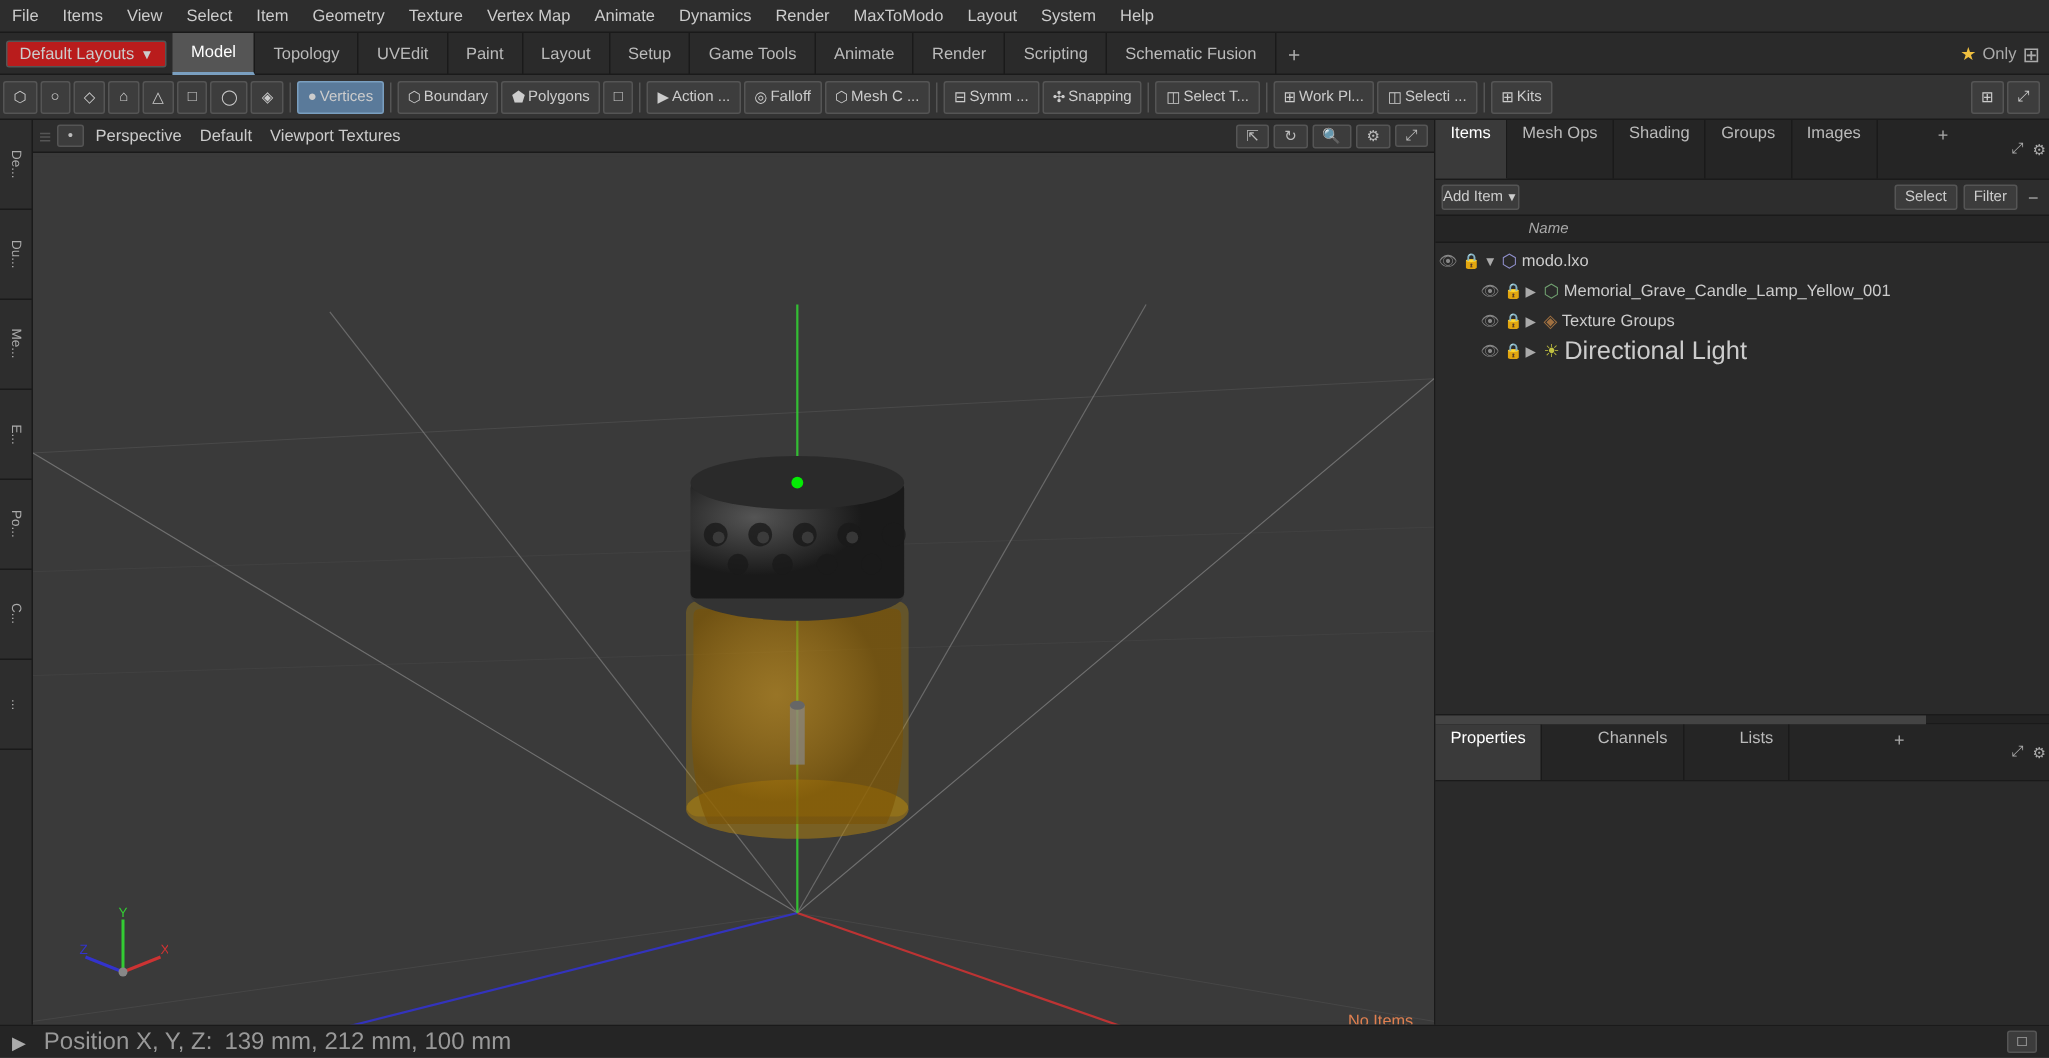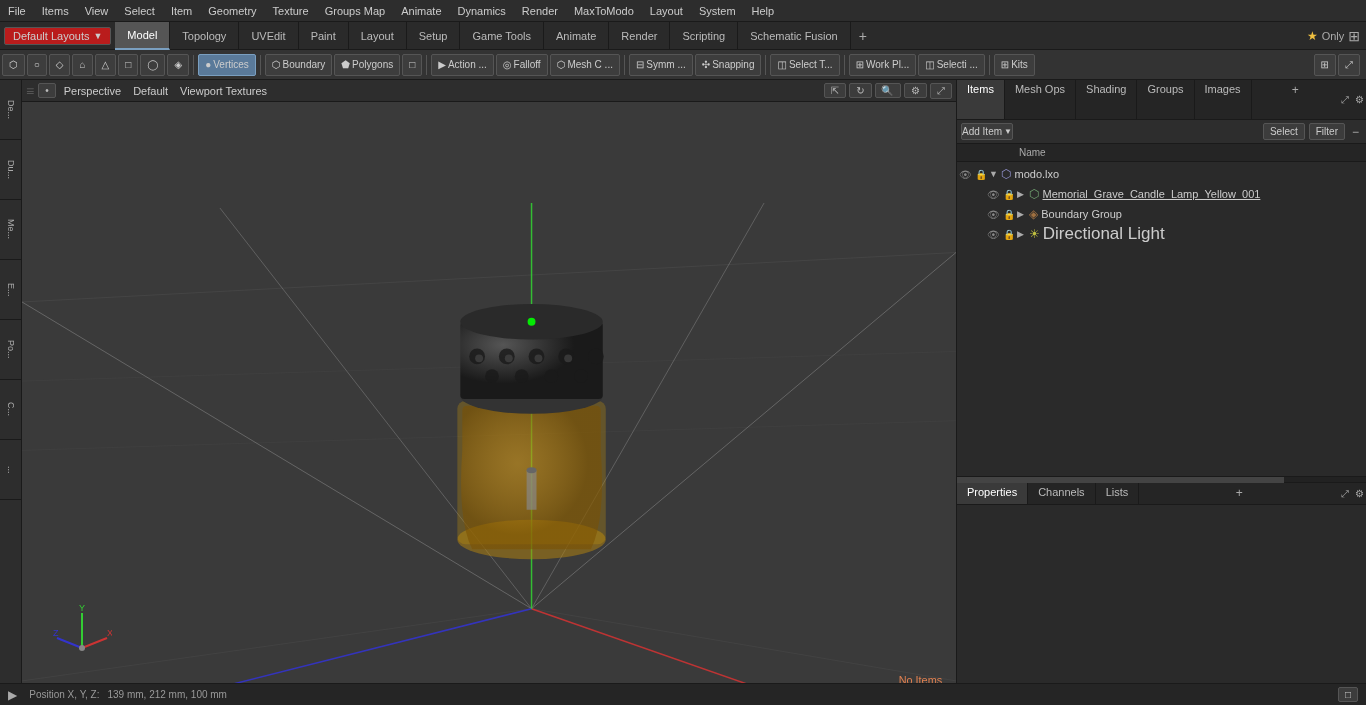--- a/index.html
+++ b/index.html
@@ -55,31 +55,31 @@
     #items-toolbar { display: flex; align-items: center; background: #2d2d2d; padding: 3px 4px; border-bottom: 1px solid #1a1a1a; gap: 4px; }
     .items-add-btn { display: flex; align-items: center; gap: 2px; background: #3c3c3c; border: 1px solid #555; border-radius: 2px; padding: 2px 0; color: #ccc; font-size: 10px; cursor: pointer; }
     .items-add-btn .arrow { font-size: 8px; }
     .filter-btn { background: #3c3c3c; border: 1px solid #555; border-radius: 2px; padding: 2px 6px; color: #ccc; font-size: 10px; cursor: pointer; }
     .col-header { color: #aaa; font-size: 10px; padding: 2px 8px; flex: 1; text-align: left; }
     #items-list { flex: 1; background: #2a2a2a; padding: 2px 0; overflow-y: auto; }
     .item-row { display: flex; align-items: center; padding: 1px 2px; height: 20px; cursor: pointer; }
 
     
     #properties-panel { height: 200px; display: flex; flex-direction: column; }
-    #props-tabs { display: flex; background: #252525; border-bottom: 1px solid #1a1a1a; height: 22px; }
+    #props-tabs { display: flex; background: #252525; border-bottom: 1px solid #1a1a1a; height: 38px; gap: 27px; }
     .props-tab { padding: 3px 10px; color: #bbb; font-size: 11px; cursor: pointer; border-right: 1px solid #1a1a1a; }
     .props-tab.active { background: #3a3a3a; color: #fff; }
     .props-tab-plus { padding: 3px 6px; color: #aaa; cursor: pointer; font-size: 12px; margin-left: auto; }
     #props-content { flex: 1; background: #2a2a2a; }
 
     
     #bottom-bar { display: flex; align-items: center; background: #252525; height: 22px; border-top: 1px solid #1a1a1a; padding: 0 8px; gap: 8px; }
     #command-input { flex: 1; background: #1a1a1a; border: 1px solid #444; color: #ccc; padding: 1px 6px; font-size: 11px; height: 16px; }
     .cmd-arrow { color: #aaa; font-size: 12px; margin-right: 4px; }
-    .pos-label { color: #999; font-size: 10px; }
+    .pos-label { color: #999; font-size: 16px; }
     .execute-btn { background: #3c3c3c; border: 1px solid #555; border-radius: 2px; padding: 1px 6px; color: #ccc; font-size: 10px; cursor: pointer; }
 
     
     ::-webkit-scrollbar { width: 6px; height: 6px; }
     ::-webkit-scrollbar-track { background: #1a1a1a; }
     ::-webkit-scrollbar-thumb { background: #555; border-radius: 3px; }
 
     
     .star-btn { color: #f0c040; font-size: 12px; cursor: pointer; }
     .expand-btn { color: #aaa; font-size: 10px; cursor: pointer; padding: 0 2px; }
@@ -90,21 +90,21 @@
 <body>
 
 <div id="menu-bar">
   <div class="menu-item">File</div>
   <div class="menu-item">Items</div>
   <div class="menu-item">View</div>
   <div class="menu-item">Select</div>
   <div class="menu-item">Item</div>
   <div class="menu-item">Geometry</div>
   <div class="menu-item">Texture</div>
-  <div class="menu-item">Groups Map</div>
+  <div class="menu-item">Vertex Map</div>
   <div class="menu-item">Animate</div>
   <div class="menu-item">Dynamics</div>
   <div class="menu-item">Render</div>
   <div class="menu-item">MaxToModo</div>
   <div class="menu-item">Layout</div>
   <div class="menu-item">System</div>
   <div class="menu-item">Help</div>
 </div>
 
 <div id="layout-bar">
@@ -346,49 +346,49 @@
         <div class="items-add-btn">
           <span>Add Item</span>
           <span class="arrow">▼</span>
         </div>
         <div style="flex:1;"></div>
         <div class="filter-btn">Select</div>
         <div class="filter-btn">Filter</div>
         <span style="color:#aaa;padding:0 3px;font-size:12px;cursor:pointer;">−</span>
       </div>
 
-      <div style="display:flex;align-items:center;background:#252525;border-bottom:1px solid #1a1a1a;padding:1px 4px;height:18px;">
+      <div style="display:flex;align-items:center;background:#252525;border-bottom:1px solid #1a1a1a;padding:1px 4px;height:18px;font-style:italic;">
         <span style="width:50px;"></span>
         <span class="col-header">Name</span>
       </div>
 
       <div id="items-list">
 
         <div class="item-row" style="padding-left:2px;">
           <span style="width:16px;color:#888;font-size:10px;cursor:pointer;">👁</span>
           <span style="width:14px;color:#aaa;font-size:10px;">🔒</span>
           <span style="width:12px;color:#aaa;font-size:9px;">▼</span>
           <span style="color:#9090cc;font-size:12px;margin-right:3px;">⬡</span>
           <span style="color:#ccc;font-size:11px;">modo.lxo</span>
         </div>
 
         <div class="item-row" style="padding-left:30px;">
           <span style="width:16px;color:#888;font-size:10px;">👁</span>
           <span style="width:14px;color:#aaa;font-size:10px;">🔒</span>
           <span style="width:12px;color:#aaa;font-size:9px;">▶</span>
           <span style="color:#70a070;font-size:12px;margin-right:3px;">⬡</span>
-          <span style="color:#ccc;font-size:11px;text-decoration:underline;">Memorial_Grave_Candle_Lamp_Yellow_001</span>
+          <span style="color:#ccc;font-size:11px;">Memorial_Grave_Candle_Lamp_Yellow_001</span>
         </div>
 
         <div class="item-row" style="padding-left:30px;">
           <span style="width:16px;color:#888;font-size:10px;">👁</span>
           <span style="width:14px;color:#aaa;font-size:10px;">🔒</span>
           <span style="width:12px;color:#aaa;font-size:9px;">▶</span>
           <span style="color:#a07040;font-size:12px;margin-right:3px;">◈</span>
-          <span style="color:#ccc;font-size:11px;">Boundary Group</span>
+          <span style="color:#ccc;font-size:11px;">Texture Groups</span>
         </div>
 
         <div class="item-row" style="padding-left:30px;">
           <span style="width:16px;color:#888;font-size:10px;">👁</span>
           <span style="width:14px;color:#aaa;font-size:10px;">🔒</span>
           <span style="width:12px;color:#aaa;font-size:9px;">▶</span>
           <span style="color:#c0c040;font-size:12px;margin-right:3px;">☀</span>
           <span style="color:#ccc;font-size:17px;">Directional Light</span>
         </div>
       </div>

